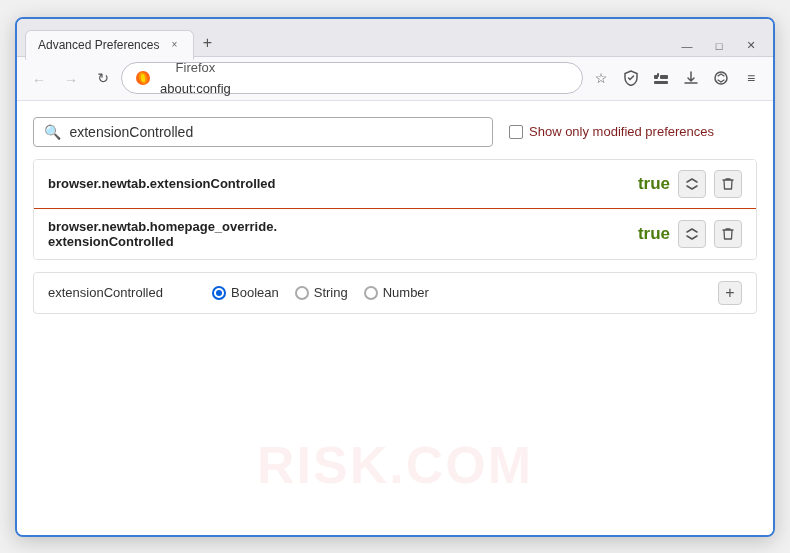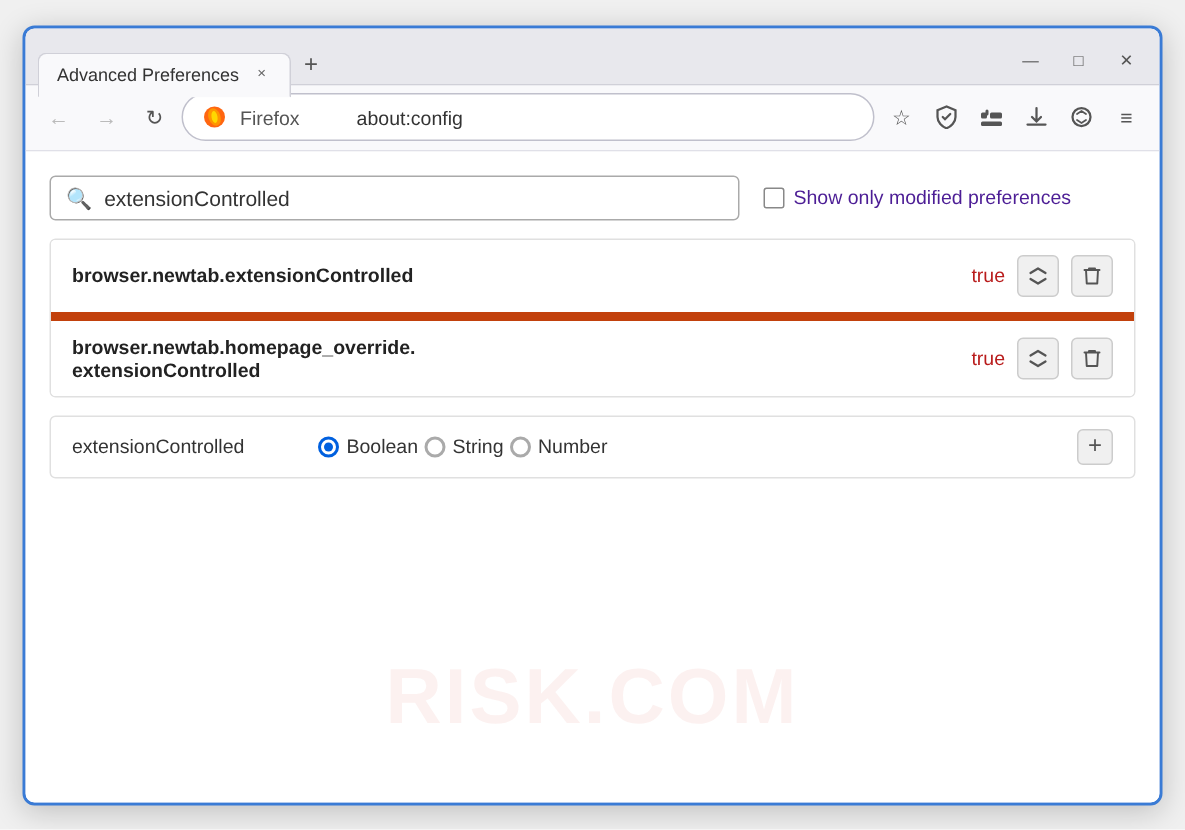--- a/index.html
+++ b/index.html
@@ -23,22 +23,22 @@
       display: flex;
       flex-direction: column;
       box-shadow: 0 4px 20px rgba(0,0,0,0.2);
       overflow: hidden;
     }
 
     
     .title-bar {
       background: #e8e8ed;
       display: flex;
-      align-items: flex-start;
-      padding: 12px 8px;
+      align-items: flex-end;
+      padding: 0 8px;
       height: 38px;
       border-bottom: 1px solid #d0d0d8;
       flex-shrink: 0;
     }
 
     .tab {
       background: #f9f9fb;
       border: 1px solid #d0d0d8;
       border-bottom: 1px solid #f9f9fb;
       border-radius: 6px 6px 0 0;
@@ -142,30 +142,30 @@
     }
 
     .firefox-icon svg { width: 18px; height: 18px; }
 
     .address-text {
       font-size: 13px;
       color: #333;
       display: flex;
       gap: 6px;
       align-items: center;
+      flex-direction: column;
     }
 
     .address-site {
       color: #555;
       font-weight: 500;
     }
 
     .address-url {
       color: #333;
-      margin-left: 32px;
     }
 
     .nav-icons {
       display: flex;
       align-items: center;
       gap: 2px;
       margin-left: auto;
     }
 
     .nav-icon {
@@ -238,21 +238,21 @@
       color: #333;
       width: 100%;
       background: transparent;
     }
 
     .checkbox-label {
       display: flex;
       align-items: center;
       gap: 6px;
       font-size: 13px;
-      color: #4c1d95;
+      color: #7f1d1d;
       cursor: pointer;
       text-align: center;
     }
 
     .checkbox-box {
       width: 14px;
       height: 14px;
       border: 1.5px solid #888;
       border-radius: 2px;
       background: #fff;
@@ -265,39 +265,39 @@
       overflow: hidden;
       margin-bottom: 12px;
       position: relative;
       z-index: 1;
     }
 
     .result-row {
       display: flex;
       align-items: center;
       padding: 10px 14px;
-      border-bottom: 6px solid #c2410c;
+      border-bottom: 1px solid #c2410c;
       background: #fff;
     }
 
     .result-row:last-child {
       border-bottom: none;
     }
 
     .pref-name {
       font-size: 13px;
       font-weight: 700;
       color: #222;
       flex: 1;
     }
 
     .pref-value {
-      font-size: 13px;
-      font-weight: 400;
-      color: #b91c1c;
+      font-size: 17px;
+      font-weight: 700;
+      color: #4d7c0f;
       margin-right: auto;
       padding-left: 12px;
     }
 
     .row-actions {
       display: flex;
       align-items: center;
       gap: 8px;
       margin-left: 8px;
     }
@@ -331,21 +331,21 @@
 
     .new-pref-name {
       font-size: 13px;
       color: #333;
       min-width: 140px;
     }
 
     .type-options {
       display: flex;
       align-items: center;
-      gap: 4px;
+      gap: 16px;
     }
 
     .radio-option {
       display: flex;
       align-items: center;
       gap: 5px;
       font-size: 13px;
       color: #333;
       cursor: pointer;
     }

